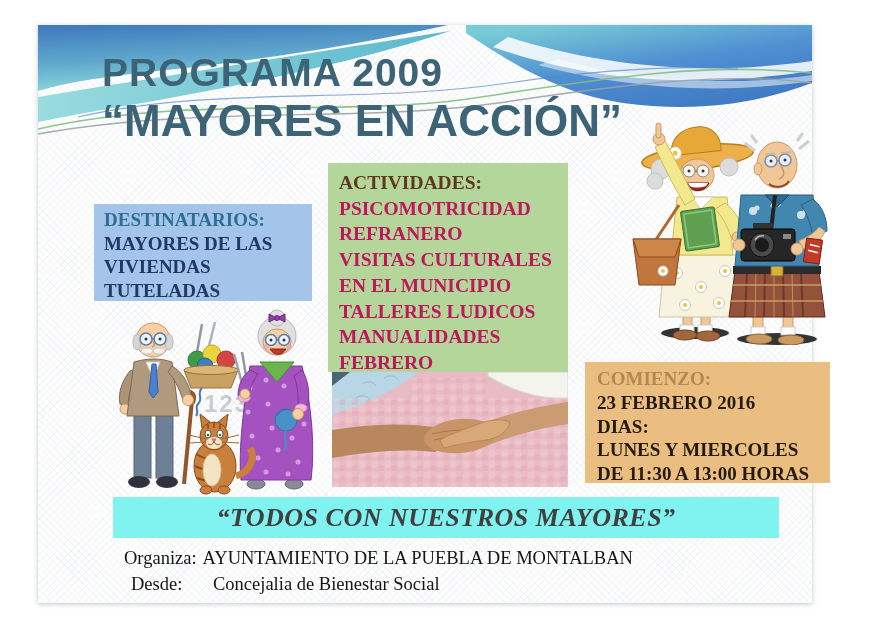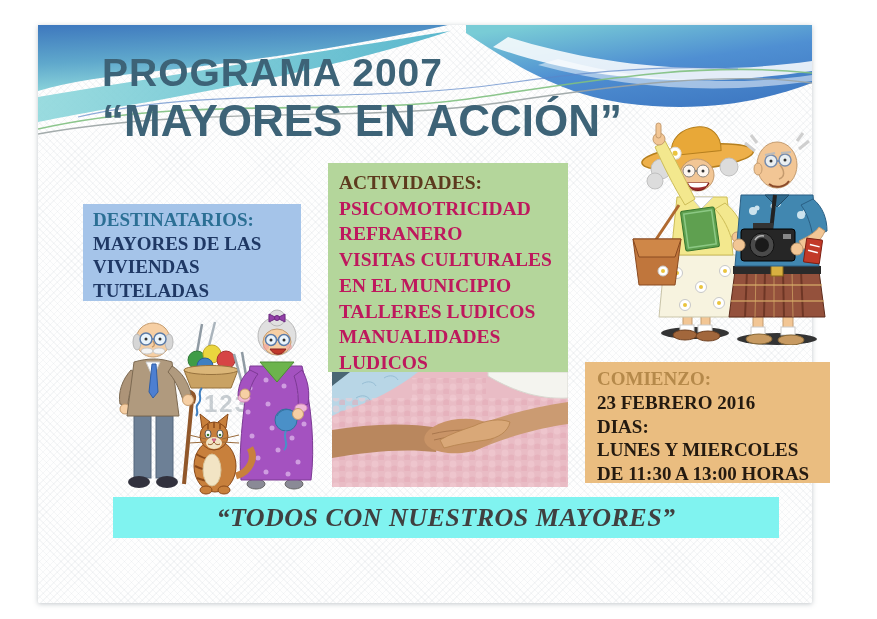--- a/index.html
+++ b/index.html
@@ -12,21 +12,21 @@
       repeating-linear-gradient(-45deg, rgba(190,198,206,.14) 0 1px, transparent 1px 5px);
     box-shadow:0 1px 5px rgba(120,130,140,.45);
     font-family:"Liberation Serif", serif;
   }
   .banner{position:absolute;left:0;top:0;width:774px;height:112px;}
   .title{position:absolute;left:64px;top:26px;width:620px;
     font-family:"Liberation Sans", sans-serif;font-weight:bold;color:#3d6377;}
   .title .l1{font-size:39px;line-height:1.15;letter-spacing:1px;}
   .title .l2{font-size:44px;line-height:1.15;letter-spacing:0;}
   .box{position:absolute;font-weight:bold;}
-  .box-dest{left:45px;top:179px;width:218px;height:97px;background:#a5c4e9;
+  .box-dest{left:56px;top:179px;width:218px;height:97px;background:#a5c4e9;
     padding:4px 10px;font-size:19px;line-height:1.24;}
   .box-dest .hdr{color:#2b6f94;}
   .box-dest .bdy{color:#1f3864;}
   .box-act{left:290px;top:138px;width:240px;height:209px;background:#b4d69b;
     padding:7px 11px;font-size:19.5px;line-height:1.32;}
   .box-act .hdr{color:#5d3a1e;}
   .box-act .itm{color:#be185d;}
   .box-com{left:547px;top:337px;width:245px;height:121px;background:#eabd80;
     padding:5px 12px;font-size:19px;line-height:1.25;}
   .box-com .hdr{color:#b5894a;}
@@ -68,37 +68,37 @@
     <path d="M0,72 C120,52 260,30 412,6 C330,34 200,62 80,82 C52,87 24,92 0,97 Z" fill="url(#gL2)" opacity="0.9"></path>
     <path d="M428,0 H774 V58 C720,78 660,88 585,78 C520,69 470,36 428,8 Z" fill="url(#gR)"></path>
     <path d="M455,22 C540,52 640,66 774,46 V36 C660,52 560,40 470,12 Z" fill="#ffffff" opacity="0.85"></path>
     <path d="M500,40 C590,64 680,70 774,56 V50 C690,62 600,56 520,34 Z" fill="#ffffff" opacity="0.5"></path>
     <path d="M0,104 C150,70 300,92 430,74 C550,56 660,36 774,48" stroke="#7fc080" stroke-width="1.6" fill="none" opacity="0.9"></path>
     <path d="M0,109 C160,80 320,98 460,78 C580,60 690,46 774,58" stroke="#9aa3a3" stroke-width="1.4" fill="none" opacity="0.9"></path>
     <path d="M40,92 C180,60 320,80 470,58 C560,45 640,40 700,44" stroke="#5b86c8" stroke-width="1.2" fill="none" opacity="0.7"></path>
   </svg>
 
   <div class="title">
-    <div class="l1">PROGRAMA 2007</div>
+    <div class="l1">PROGRAMA 2009</div>
     <div class="l2">“MAYORES EN ACCIÓN”</div>
   </div>
 
   <div class="box box-dest">
     <span class="hdr">DESTINATARIOS:</span>
     <span class="bdy">MAYORES DE LAS VIVIENDAS TUTELADAS</span>
   </div>
 
   <div class="box box-act">
     <div class="hdr">ACTIVIDADES:</div>
     <div class="itm">PSICOMOTRICIDAD</div>
     <div class="itm">REFRANERO</div>
     <div class="itm">VISITAS CULTURALES EN EL MUNICIPIO</div>
     <div class="itm">TALLERES LUDICOS</div>
     <div class="itm">MANUALIDADES</div>
-    <div class="itm">LUDICOS</div>
+    <div class="itm">FEBRERO</div>
   </div>
 
   <div class="box box-com">
     <div class="hdr">COMIENZO:</div>
     <div class="ln">23 FEBRERO 2016</div>
     <div class="ln">DIAS:</div>
     <div class="ln">LUNES Y MIERCOLES</div>
     <div class="ln">DE 11:30 A 13:00 HORAS</div>
   </div>
 
@@ -346,14 +346,22 @@
       <circle cx="146" cy="48" r="1.5" fill="#333333"></circle>
       <circle cx="160" cy="47" r="1.5" fill="#333333"></circle>
       <path d="M155,52 C160,58 160,64 154,66" stroke="#c49b6e" stroke-width="1.5" fill="none"></path>
       <path d="M144,71 C150,76 160,74 164,68" stroke="#8a4a2a" stroke-width="2" fill="none"></path>
       <path d="M140,42 L150,40 M156,40 L166,39" stroke="#bbbbbb" stroke-width="2"></path>
     </g>
   </svg>
 
   <div class="slogan">“TODOS CON NUESTROS MAYORES”</div>
 
+  <div class="footer">
+    <div class="row1">
+      <span class="lbl1">Organiza:</span><span>AYUNTAMIENTO DE LA PUEBLA DE MONTALBAN</span>
+    </div>
+    <div class="row2">
+      <span class="lbl2">Desde:</span><span>Concejalia de Bienestar Social</span>
+    </div>
+  </div>
 
 </div>
 
 </body></html>

